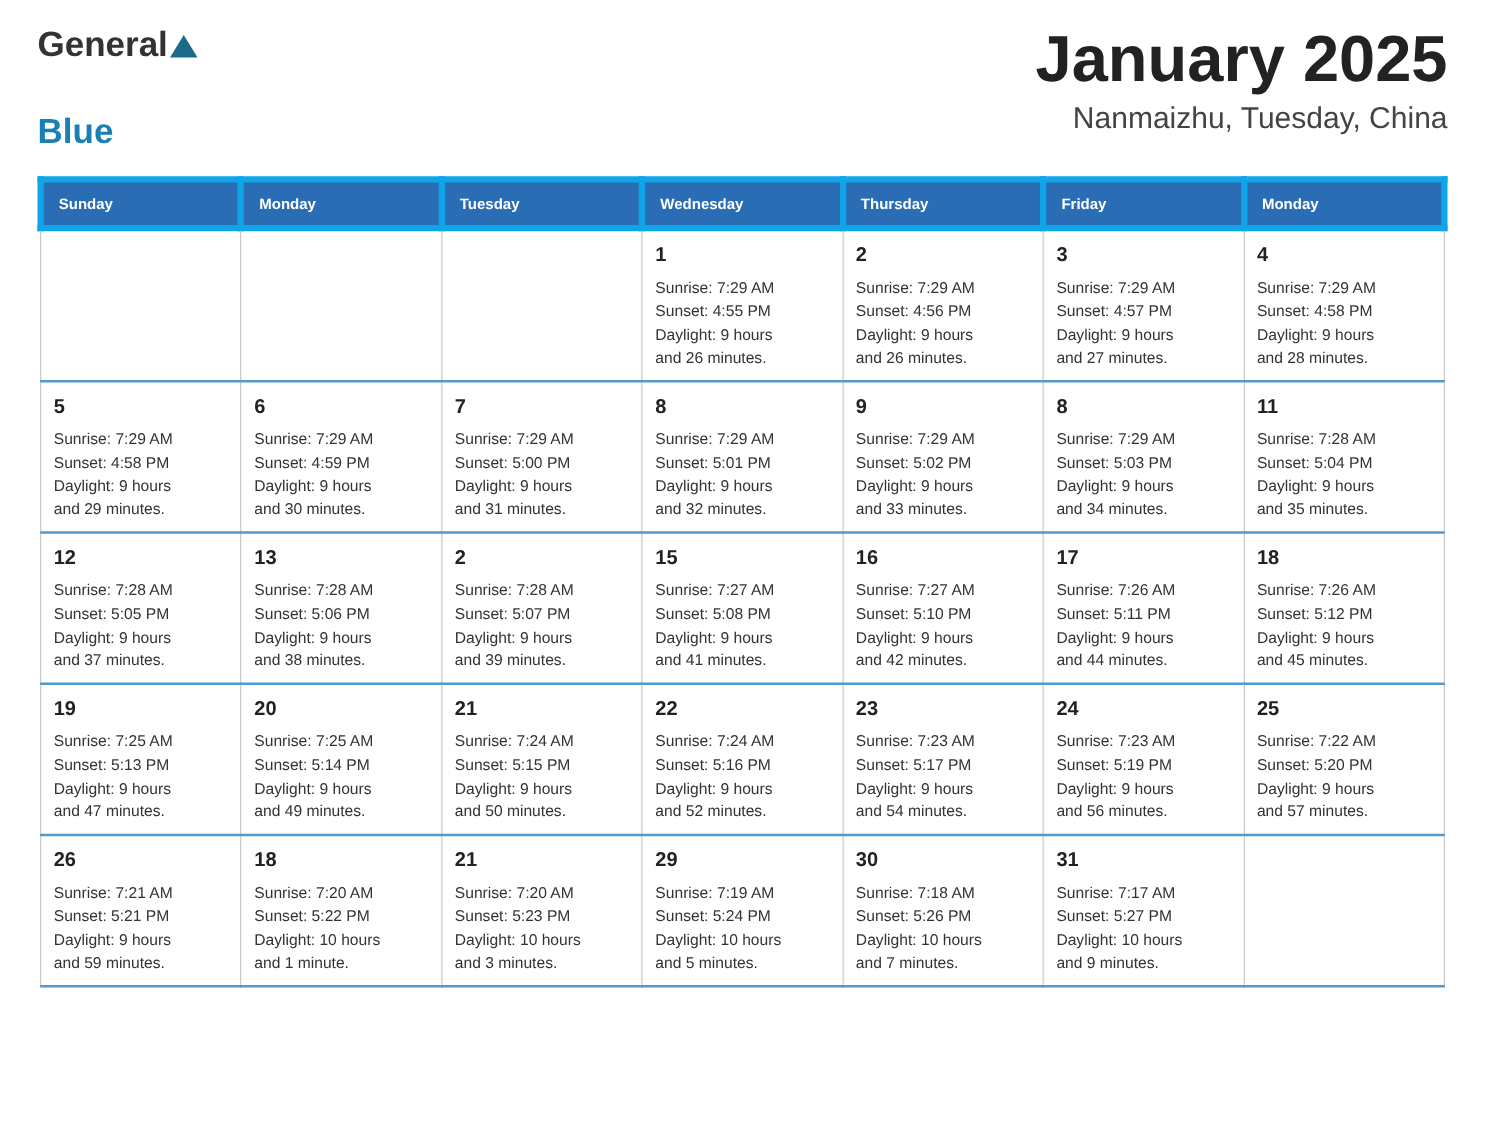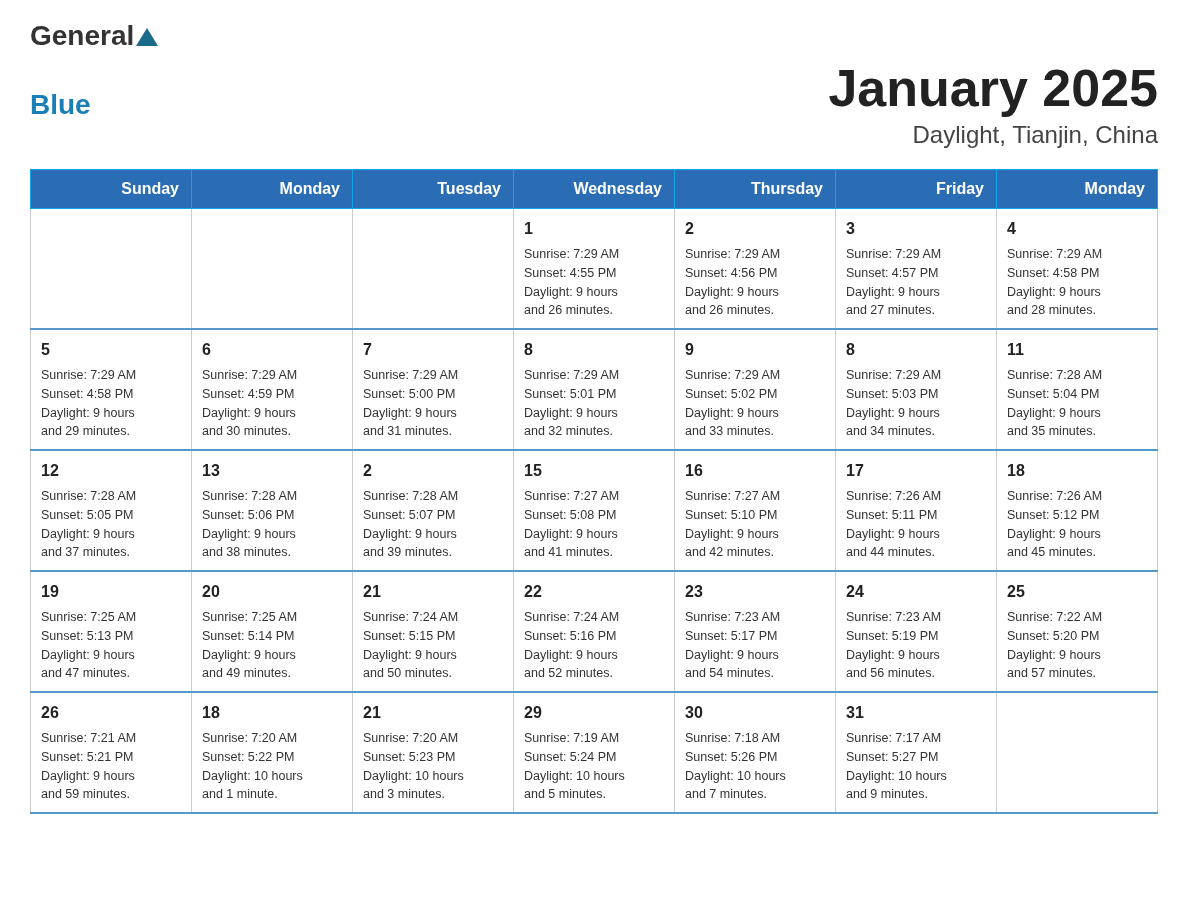--- a/index.html
+++ b/index.html
@@ -35,46 +35,45 @@
       display: flex;
       flex-direction: column;
       align-items: flex-start;
     }
     .logo-row1 {
       display: flex;
       align-items: center;
     }
     .title-block {
       text-align: right;
-      margin-top: 40px;
     }
     .title-block h1 {
       font-size: 52px;
       font-weight: bold;
       color: #222;
       line-height: 1.1;
     }
     .title-block h2 {
       font-size: 24px;
       font-weight: normal;
       color: #444;
       margin-top: 4px;
     }
     .calendar {
       width: 100%;
       border-collapse: collapse;
     }
     .calendar thead th {
       background-color: #2a6db5;
       color: #fff;
-      font-size: 16px;
+      font-size: 12px;
       font-weight: bold;
       padding: 10px 12px;
-      text-align: right;
-      border: 1px solid #0ea5e9;
+      text-align: left;
+      border: 5px solid #0ea5e9;
     }
     .calendar tbody td {
       border: 1px solid #ccc;
       vertical-align: top;
       padding: 8px 10px;
       width: calc(100% / 7);
       min-height: 110px;
       font-size: 13px;
       color: #333;
       line-height: 1.5;
@@ -108,21 +107,21 @@
         <span class="logo-text-general">General</span>
         <svg width="22" height="22" viewBox="0 0 22 22" style="margin-left:2px;margin-top:2px;">
           <polygon points="11,2 22,20 0,20" fill="#1a6a8a"></polygon>
         </svg>
       </div>
       <span class="logo-blue" style="margin-left: 0; margin-top: 37px;">Blue</span>
     </div>
   </div>
   <div class="title-block">
     <h1>January 2025</h1>
-    <h2>Daylight, Tianjin, China</h2>
+    <h2>Nanmaizhu, Tuesday, China</h2>
   </div>
 </div>
 
 <table class="calendar">
   <thead>
     <tr>
     <th>Sunday</th>
         <th>Monday</th>
         <th>Tuesday</th>
         <th>Wednesday</th>

